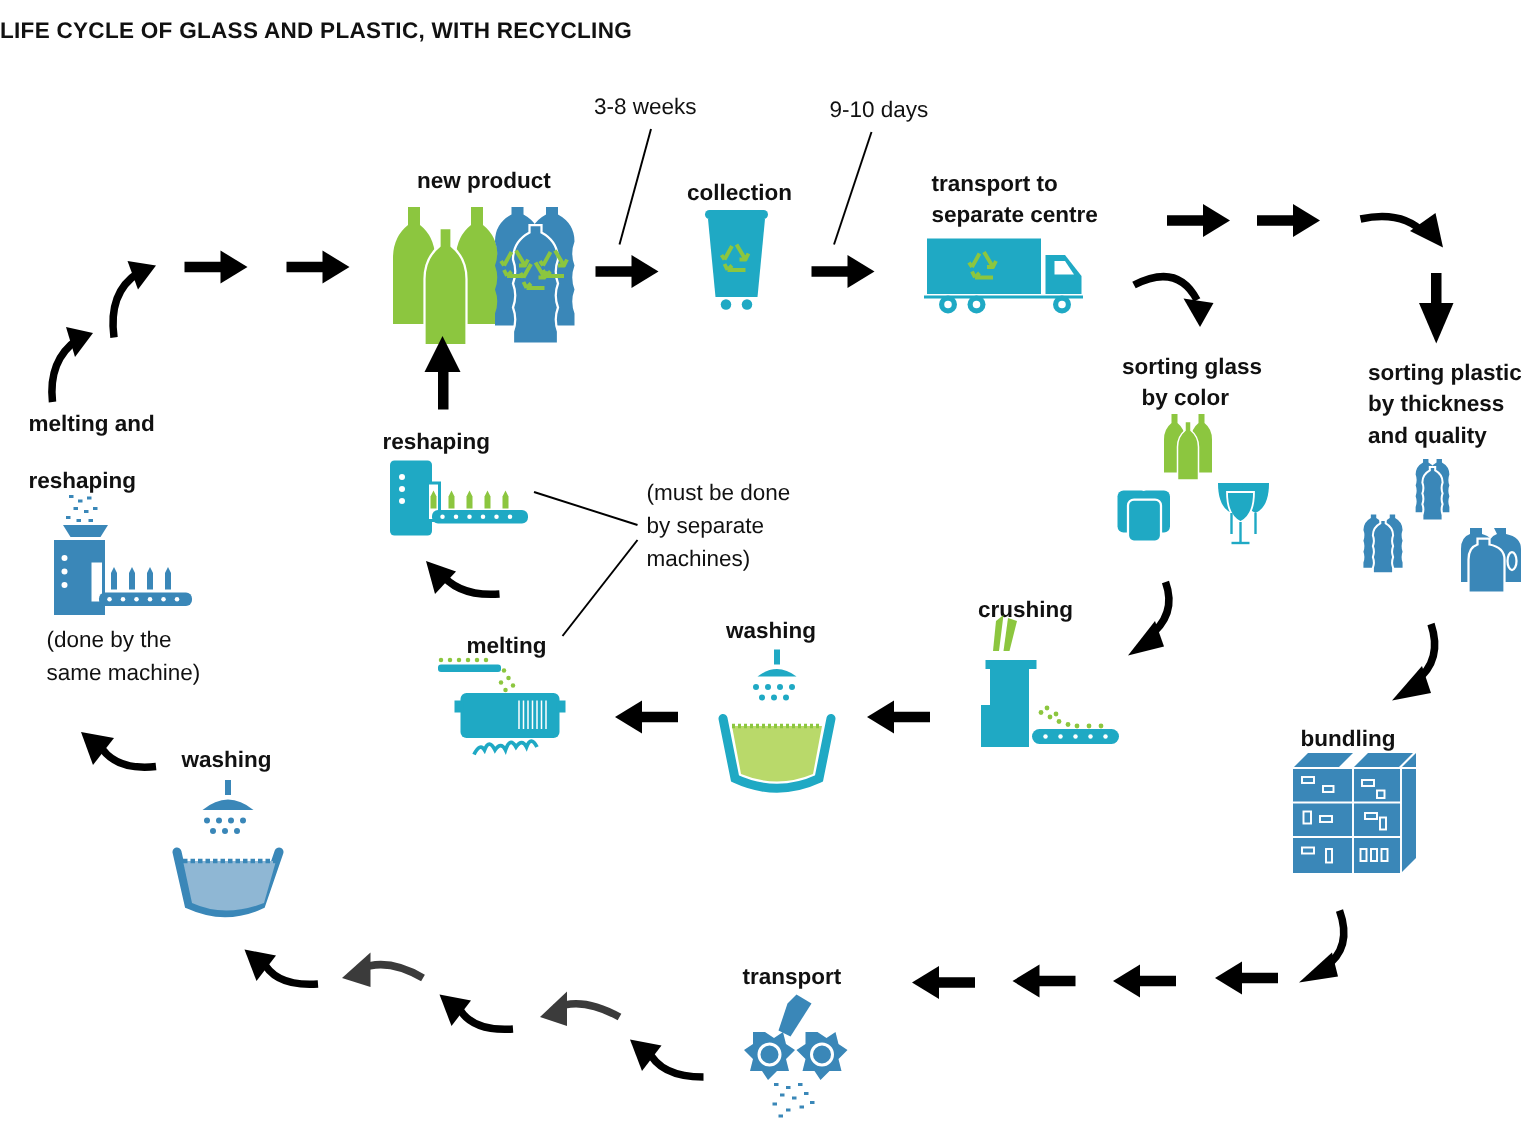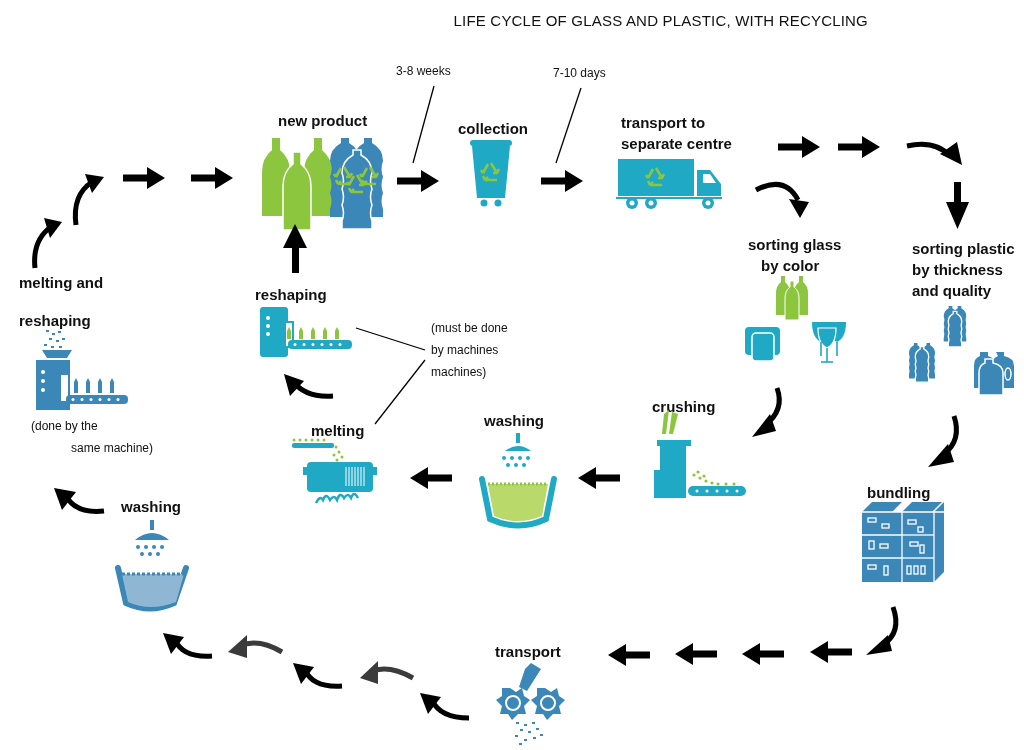--- a/index.html
+++ b/index.html
@@ -1,59 +1,59 @@
 <!DOCTYPE html>
 <html><head>
 <meta charset="utf-8">
 <style>
   html,body{margin:0;padding:0;background:#ffffff;}
   body{width:1024px;height:750px;position:relative;overflow:hidden;font-family:"Liberation Sans",sans-serif;color:#111;}
   .abs{position:absolute;}
-  .title{left:0;width:868px;top:12px;text-align:right;font-weight:normal;font-size:15px;letter-spacing:0.2px;}
+  .title{left:0;width:868px;top:12px;text-align:left;font-weight:bold;font-size:15px;letter-spacing:0.2px;}
   .lbl{font-weight:bold;font-size:15px;line-height:21px;white-space:nowrap;}
-  .note{font-size:12px;line-height:21px;white-space:nowrap;}
+  .note{font-size:15px;line-height:21px;white-space:nowrap;}
   svg.full{position:absolute;left:0;top:0;}
 </style>
 </head>
 <body>
 
 <div class="abs title">LIFE CYCLE OF GLASS AND PLASTIC, WITH RECYCLING</div>
 
 <div class="abs note" style="left:396px;top:61px;">3-8 weeks</div>
-<div class="abs note" style="left:553px;top:63px;">7-10 days</div>
+<div class="abs note" style="left:553px;top:63px;">9-10 days</div>
 
 <div class="abs lbl" style="left:278px;top:110px;text-align:right;">new product</div>
 <div class="abs lbl" style="left:458px;top:118px;">collection</div>
 <div class="abs lbl" style="left:621px;top:112px;">transport to</div>
 <div class="abs lbl" style="left:621px;top:133px;">separate centre</div>
 
 <div class="abs lbl" style="left:748px;top:234px;">sorting glass</div>
 <div class="abs lbl" style="left:761px;top:255px;">by color</div>
 
 <div class="abs lbl" style="left:912px;top:238px;">sorting plastic</div>
 <div class="abs lbl" style="left:912px;top:259px;">by thickness</div>
 <div class="abs lbl" style="left:912px;top:280px;">and quality</div>
 
 <div class="abs lbl" style="left:652px;top:396px;">crushing</div>
 <div class="abs lbl" style="left:484px;top:410px;">washing</div>
 <div class="abs lbl" style="left:311px;top:420px;">melting</div>
 <div class="abs lbl" style="left:255px;top:284px;">reshaping</div>
 
 <div class="abs note" style="left:431px;top:318px;">(must be done</div>
-<div class="abs note" style="left:431px;top:340px;">by machines</div>
+<div class="abs note" style="left:431px;top:340px;">by separate</div>
 <div class="abs note" style="left:431px;top:362px;">machines)</div>
 
 <div class="abs lbl" style="left:867px;top:482px;">bundling</div>
 <div class="abs lbl" style="left:495px;top:641px;">transport</div>
 <div class="abs lbl" style="left:121px;top:496px;">washing</div>
 
 <div class="abs lbl" style="left:19px;top:272px;">melting and</div>
 <div class="abs lbl" style="left:19px;top:310px;">reshaping</div>
 <div class="abs note" style="left:31px;top:416px;">(done by the</div>
-<div class="abs note" style="left:31px;top:438px;margin-left:40px;">same machine)</div>
+<div class="abs note" style="left:31px;top:438px;">same machine)</div>
 
 <svg class="full" width="1024" height="750" viewBox="0 0 1024 750">
   <defs>
     <g id="rarrow">
         <rect x="0" y="-3.5" width="26" height="7" fill="#000"></rect>
         <polygon points="24,-11 42,0 24,11" fill="#000"></polygon>
       </g>
     <g id="recy">
       <path d="M0,-9 L6,1 L2,1 M6,1 L8,-3" fill="none" stroke="#8cc63f" stroke-width="2.6" stroke-linejoin="round"></path>
       <path d="M-6,8 L6,8 M-6,8 L-8,4 M-6,8 L-3,5" fill="none" stroke="#8cc63f" stroke-width="2.6" stroke-linejoin="round"></path>

